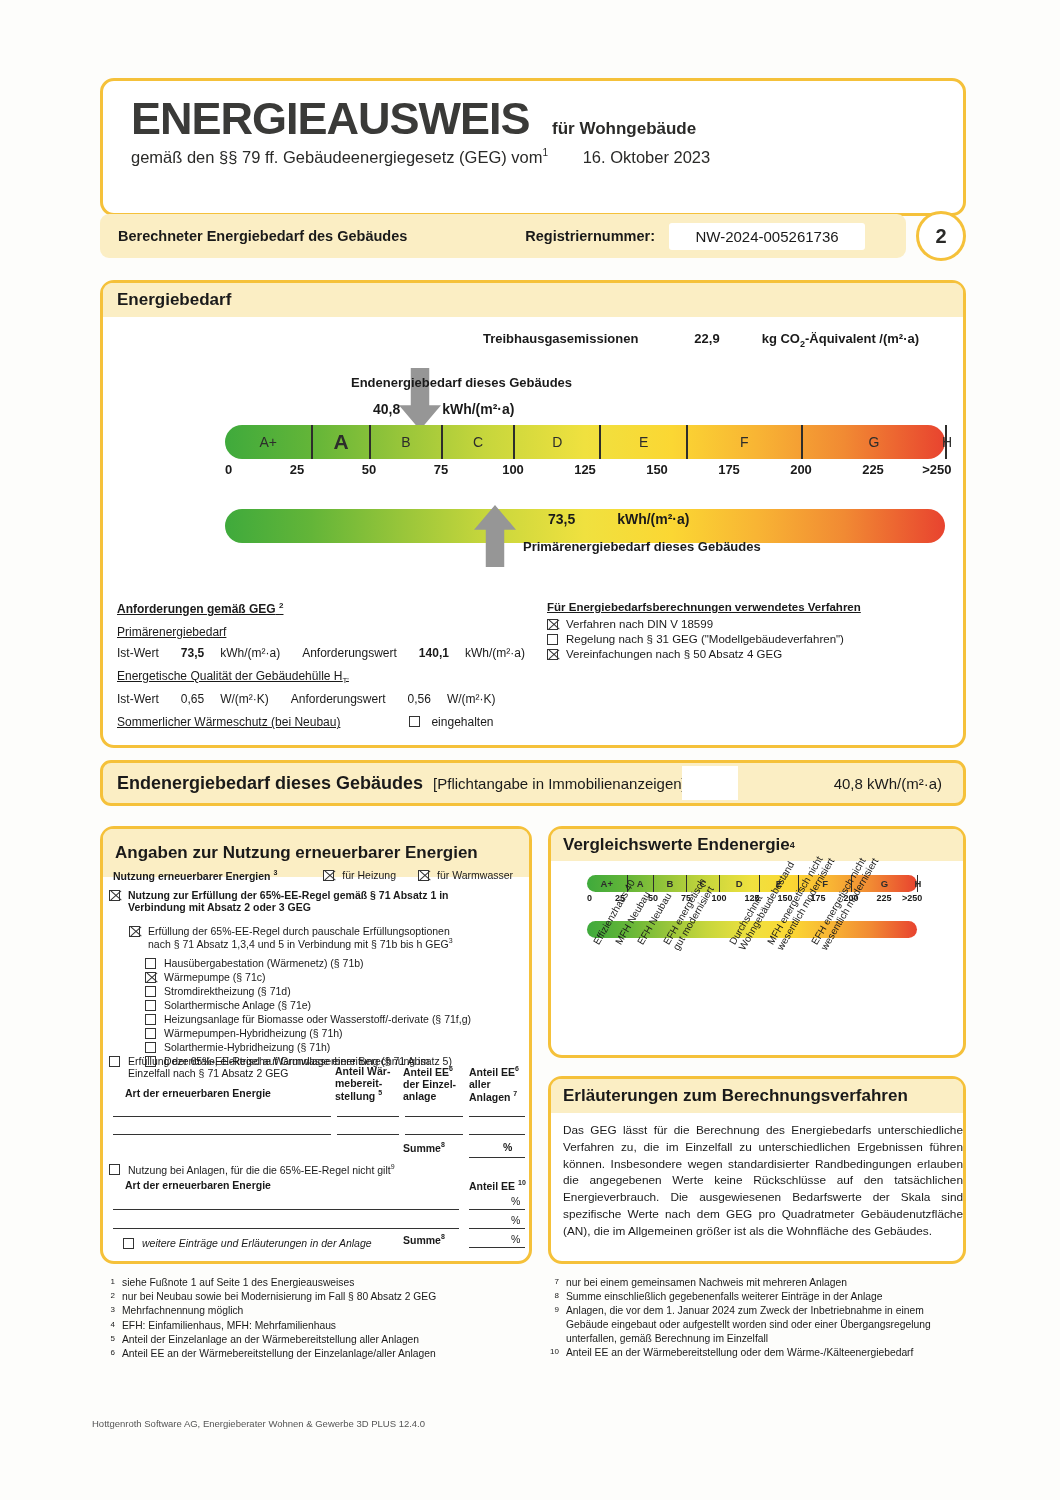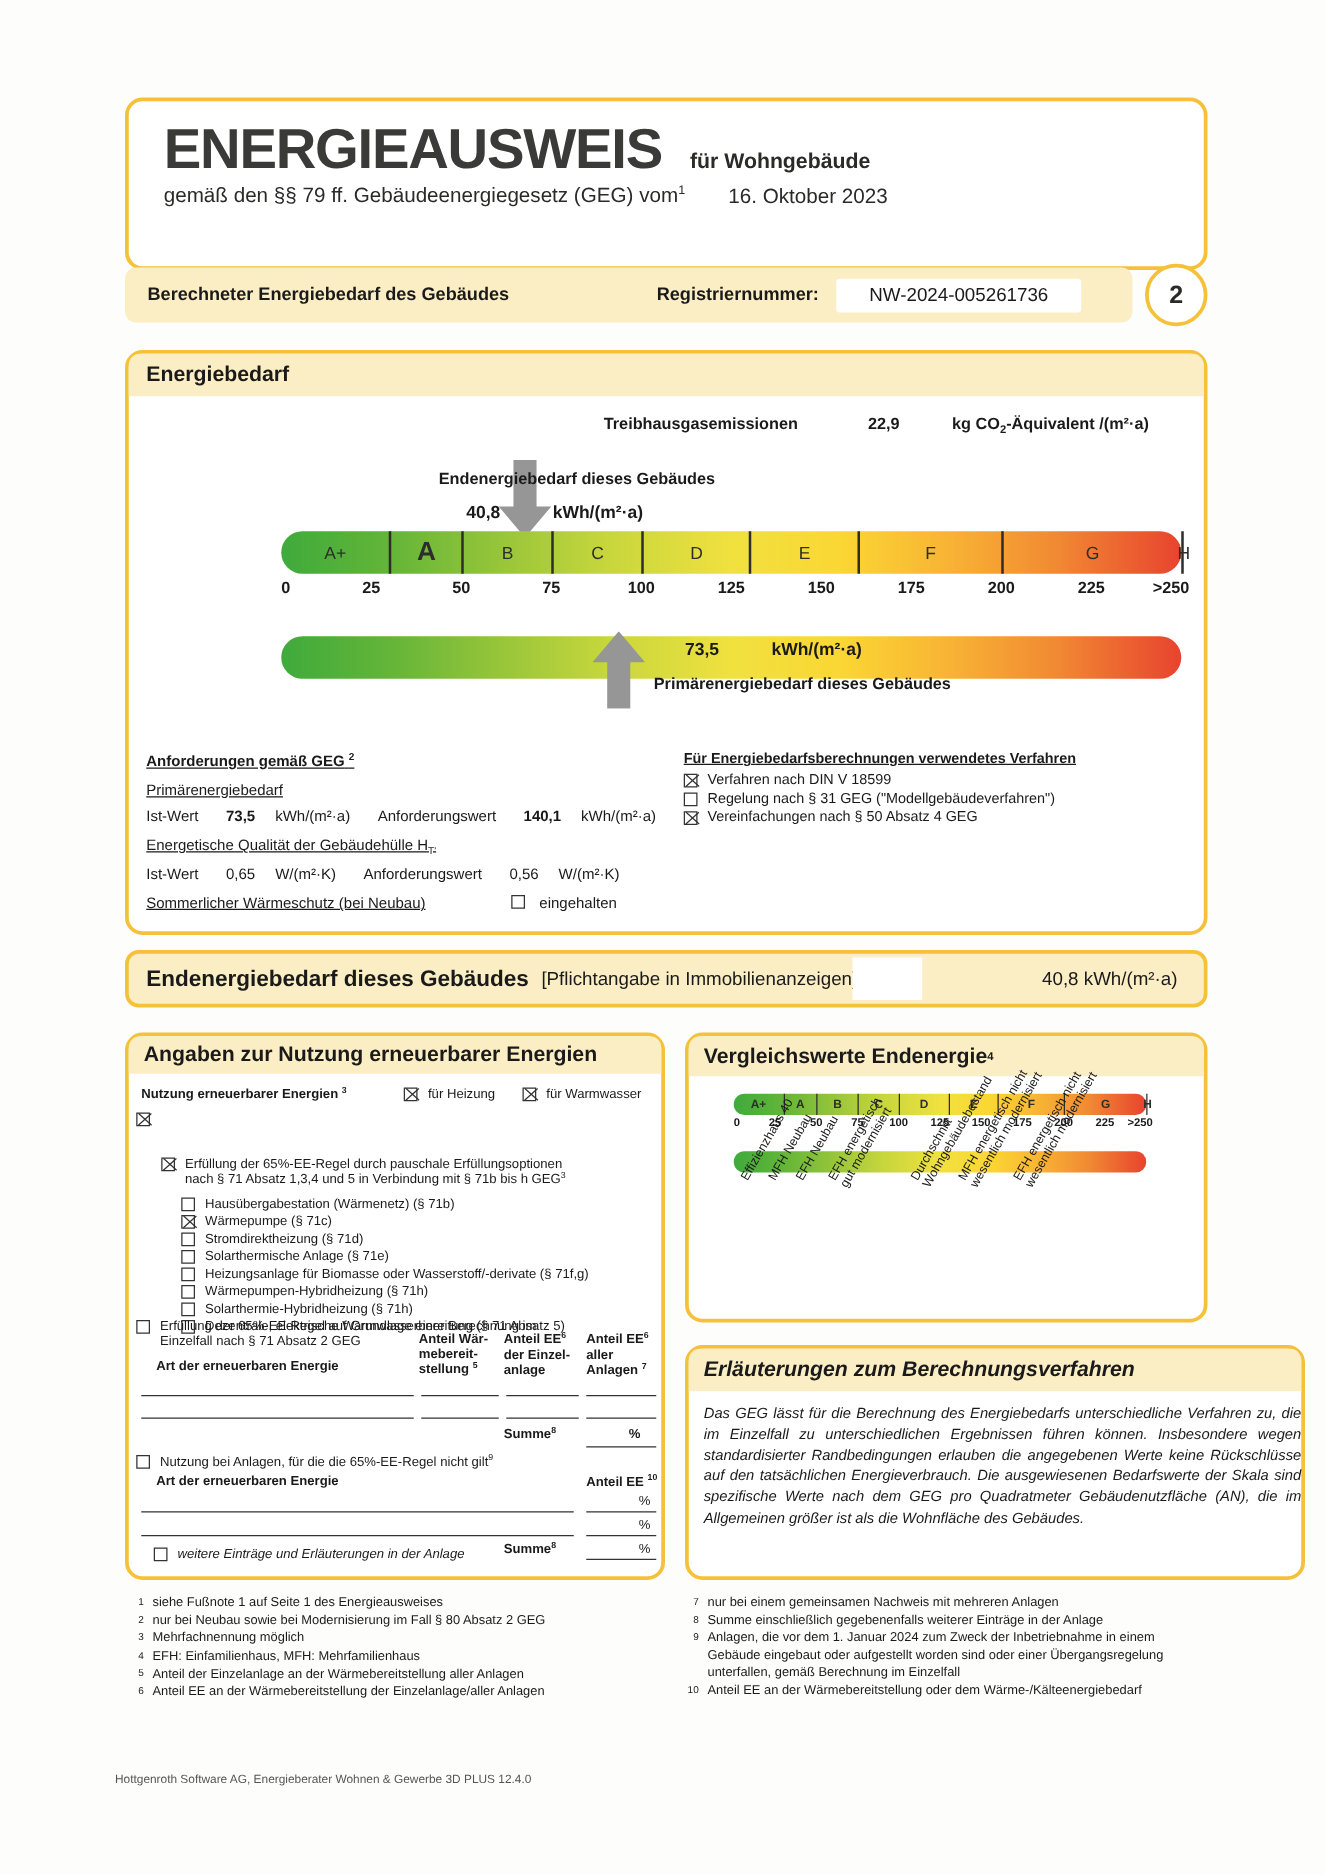--- a/index.html
+++ b/index.html
@@ -163,21 +163,21 @@
     position: absolute; right: 3px; top: 3px; bottom: 3px; width: 222px;
     background: #fbeec4; display: flex; align-items: center; justify-content: flex-end;
     padding-right: 18px; font-size: 15px; border-radius: 0 8px 8px 0;
   }
   .mand-white {
     position: absolute; right: 225px; top: 3px; bottom: 3px; width: 56px; background: #fff;
   }
 
   
   #renew-panel { left: 100px; top: 826px; width: 432px; height: 438px; }
-  #renew-panel .panel-head { height: 30px; padding-left: 12px; font-size: 17px; }
+  #renew-panel .panel-head { height: 48px; padding-left: 12px; font-size: 17px; }
   .rn { position: absolute; font-size: 10.5px; }
   .rn-row { display: flex; align-items: flex-start; }
   .rn-b { font-weight: bold; }
   .rn-line { margin-bottom: 2px; text-align: center; }
   .blank-line { border-bottom: 1.2px solid #333; height: 1px; }
 
   
   #cmp-panel { left: 548px; top: 826px; width: 418px; height: 232px; }
   #cmp-panel .panel-head { height: 32px; padding-left: 12px; font-size: 17px; }
   .mini-wrap { position: absolute; left: 36px; top: 46px; width: 330px; }
@@ -201,21 +201,21 @@
     position: absolute; top: 1px; transform: translateX(-50%);
     font-size: 9px; font-weight: bold;
   }
   .rot-labels { position: absolute; left: 0; top: 0; width: 100%; height: 140px; }
   .rot {
     position: absolute; transform-origin: left top; transform: rotate(-60deg);
     font-size: 10px; white-space: pre-line; line-height: 1.12;
   }
 
   
-  #expl-panel { left: 548px; top: 1076px; width: 496px; height: 188px; font-style: italic; }
+  #expl-panel { left: 548px; top: 1076px; width: 418px; height: 188px; }
   #expl-panel .panel-head { height: 34px; padding-left: 12px; font-size: 17px; }
   .expl-body {
     padding: 9px 0 0 12px; font-size: 11.8px; line-height: 1.42;
     text-align: justify; font-weight: 500;
   }
 
   
   .fn { position: absolute; font-size: 10.3px; line-height: 1.33; }
   #fn-left { left: 104px; top: 1276px; width: 400px; }
   #fn-right { left: 548px; top: 1276px; width: 420px; }
@@ -357,20 +357,24 @@
         <span>für Heizung</span>
         <span style="display:inline-block;width:22px"></span>
         <span class="cb on"></span>
         <span>für Warmwasser</span>
       </div>
     </div>
 
     <div class="rn" style="left:6px; top:60px; width:420px;">
       <div class="rn-row">
         <span class="cb on"></span>
+        <span class="rn-b">
+          <span>Nutzung zur Erfüllung der 65%-EE-Regel gemäß § 71 Absatz 1 in</span><br>
+          <span>Verbindung mit Absatz 2 oder 3 GEG</span>
+        </span>
       </div>
     </div>
 
     <div class="rn" style="left:26px; top:96px; width:400px;">
       <div class="rn-row">
         <span class="cb on"></span>
         <span>
           <span>Erfüllung der 65%-EE-Regel durch pauschale Erfüllungsoptionen</span><br>
           <span>nach § 71 Absatz 1,3,4 und 5 in Verbindung mit § 71b bis h GEG</span><sup style="font-size:7px">3</sup>
         </span>

